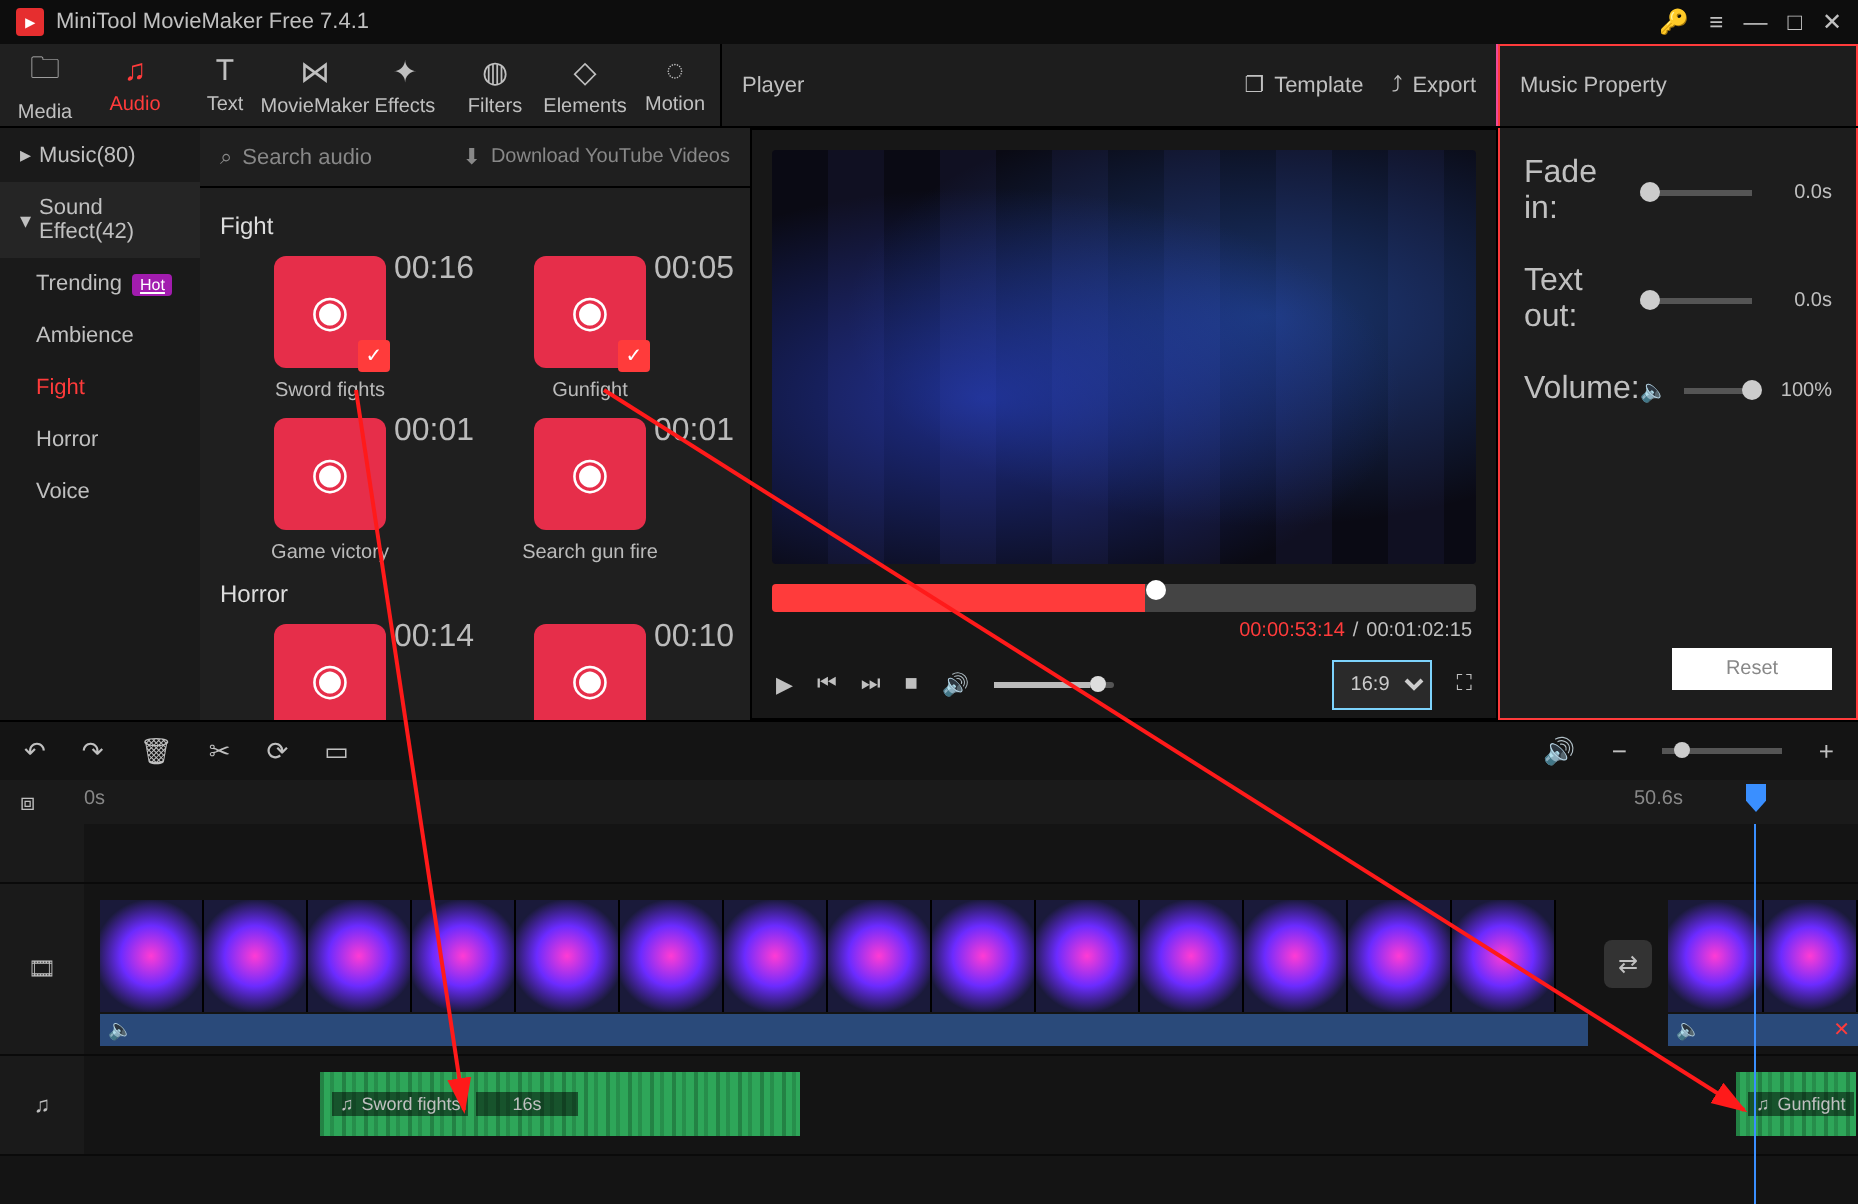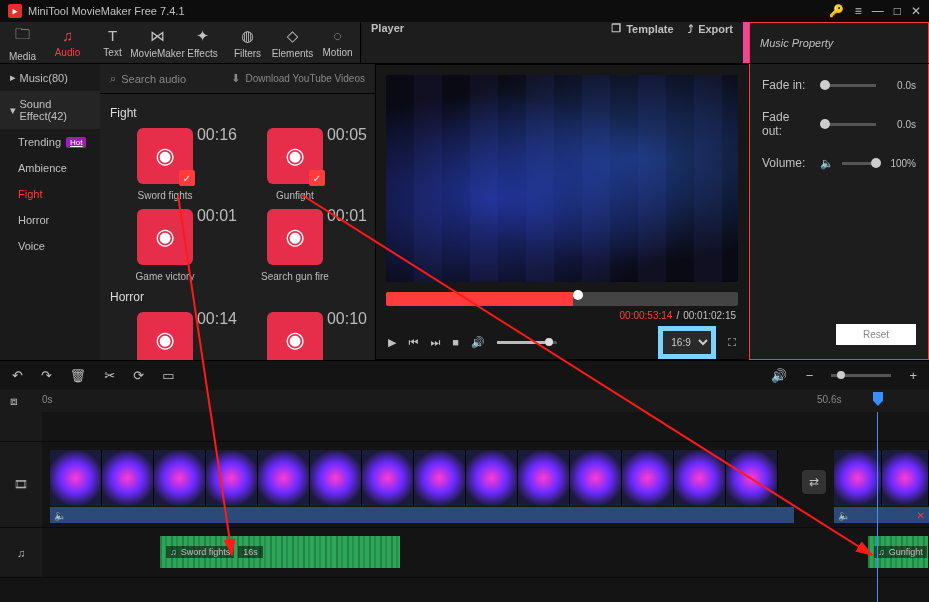--- a/index.html
+++ b/index.html
@@ -31,30 +31,29 @@
   height: 42px; display: flex; background: #202020; border-bottom: 1px solid #000;
 }
 .tool-tab {
   width: 45px; display: flex; flex-direction: column;
   align-items: center; justify-content: center; gap: 3px;
   cursor: pointer; font-size: 10px;
 }
 .tool-tab.active { color: #ff3b3b; }
 .tool-tab .ico { font-size: 15px; }
 .player-bar {
-  flex: 1; display: flex; align-items: flex-start; padding: 0 10px;
+  flex: 1; display: flex; align-items: center; padding: 0 10px;
   justify-content: space-between; background: #1d1d1d;
-  border-left: 1px solid #000; border-right: 6px solid #ec4899; font-weight: bold;
+  border-left: 1px solid #000; border-right: 1px solid #ec4899;
 }
 .player-bar .actions { display: flex; gap: 14px; align-items: center; cursor: pointer; }
 .player-bar .actions span { display: flex; gap: 5px; align-items: center; }
 .prop-head {
   width: 180px; display: flex; align-items: center; padding: 0 10px;
   background: #1d1d1d;
-  font-style: italic;
 }
 
 
 .main-row { display: flex; height: 296px; }
 
 
 .sidebar { width: 100px; background: #1a1a1a; display: flex; flex-direction: column; }
 .sidebar .cat {
   padding: 7px 10px; cursor: pointer; font-size: 11px;
   display: flex; align-items: center; gap: 4px;
@@ -120,37 +119,37 @@
   display: flex; justify-content: flex-end; gap: 4px;
   padding: 4px 12px; font-size: 10px;
 }
 .time-row .cur { color: #ff3b3b; }
 .controls {
   height: 34px; display: flex; align-items: center; gap: 12px;
   padding: 0 12px; justify-content: space-between;
 }
 .controls .left-c, .controls .right-c { display: flex; gap: 12px; align-items: center; }
 .controls .right-c select {
-  background: #2a2a2a; color: #ccc; border: 5px solid #7dd3fc;
+  background: #2a2a2a; color: #ccc; border: 1px solid #7dd3fc;
   font-size: 10px; padding: 5px 4px;
 }
 .vol-bar {
   width: 60px; height: 3px; background: #555; position: relative; border-radius: 2px;
 }
 .vol-bar .fill { position: absolute; left:0; top:0; bottom:0; width: 80%; background: #bbb; }
 .vol-bar .knob { position: absolute; left: 80%; top: -3px; width: 8px; height: 8px; background: #ddd; border-radius: 50%; }
 
 
 .props {
   width: 180px; background: #1d1d1d;
   display: flex; flex-direction: column; padding: 14px 12px;
   gap: 18px; border: 1px solid #ff3b3b; border-top: none;
 }
 .prop-row { display: flex; align-items: center; gap: 8px; }
-.prop-row .lbl { width: 50px; font-size: 12px; }
+.prop-row .lbl { width: 50px; font-size: 16px; }
 .prop-row .slider {
   flex: 1; height: 3px; background: #555; position: relative;
 }
 .prop-row .slider .knob {
   position: absolute; left: 0; top: -4px;
   width: 10px; height: 10px; background: #ccc; border-radius: 50%;
 }
 .prop-row .val { width: 32px; text-align: right; font-size: 10px; }
 .prop-row.volume .slider .knob { left: 85%; }
 .reset-btn {
@@ -234,21 +233,21 @@
     repeating-linear-gradient(90deg,
       rgba(20,80,40,0.6) 0 2px, transparent 2px 5px,
       rgba(20,80,40,0.4) 5px 7px, transparent 7px 11px);
   opacity: 0.7;
 }
 .audio-clip .label {
   position: relative; background: rgba(0,0,0,0.5);
   padding: 1px 4px; display: flex; gap: 4px; align-items: center;
 }
 .dur-badge {
-  background: rgba(0,0,0,0.5); padding: 1px 5px; position: relative;
+  background: rgba(0,0,0,0.5); padding: 1px 18px; position: relative;
 }
 
 
 .arrow-svg {
   position: absolute; top: 0; left: 0;
   width: 929px; height: 602px;
   pointer-events: none; z-index: 100;
 }
 </style>
 </head>
@@ -442,21 +441,21 @@
 
   <div class="props">
     <div class="prop-row">
       <span class="lbl">Fade in:</span>
       <div class="slider">
           <div class="knob"></div>
         </div>
       <span class="val">0.0s</span>
     </div>
     <div class="prop-row">
-      <span class="lbl">Fade out:</span>
+      <span class="lbl">Text out:</span>
       <div class="slider">
           <div class="knob"></div>
         </div>
       <span class="val">0.0s</span>
     </div>
     <div class="prop-row volume">
       <span class="lbl">Volume:</span>
       <span style="font-size:11px;">🔈</span>
       <div class="slider">
           <div class="knob"></div>

